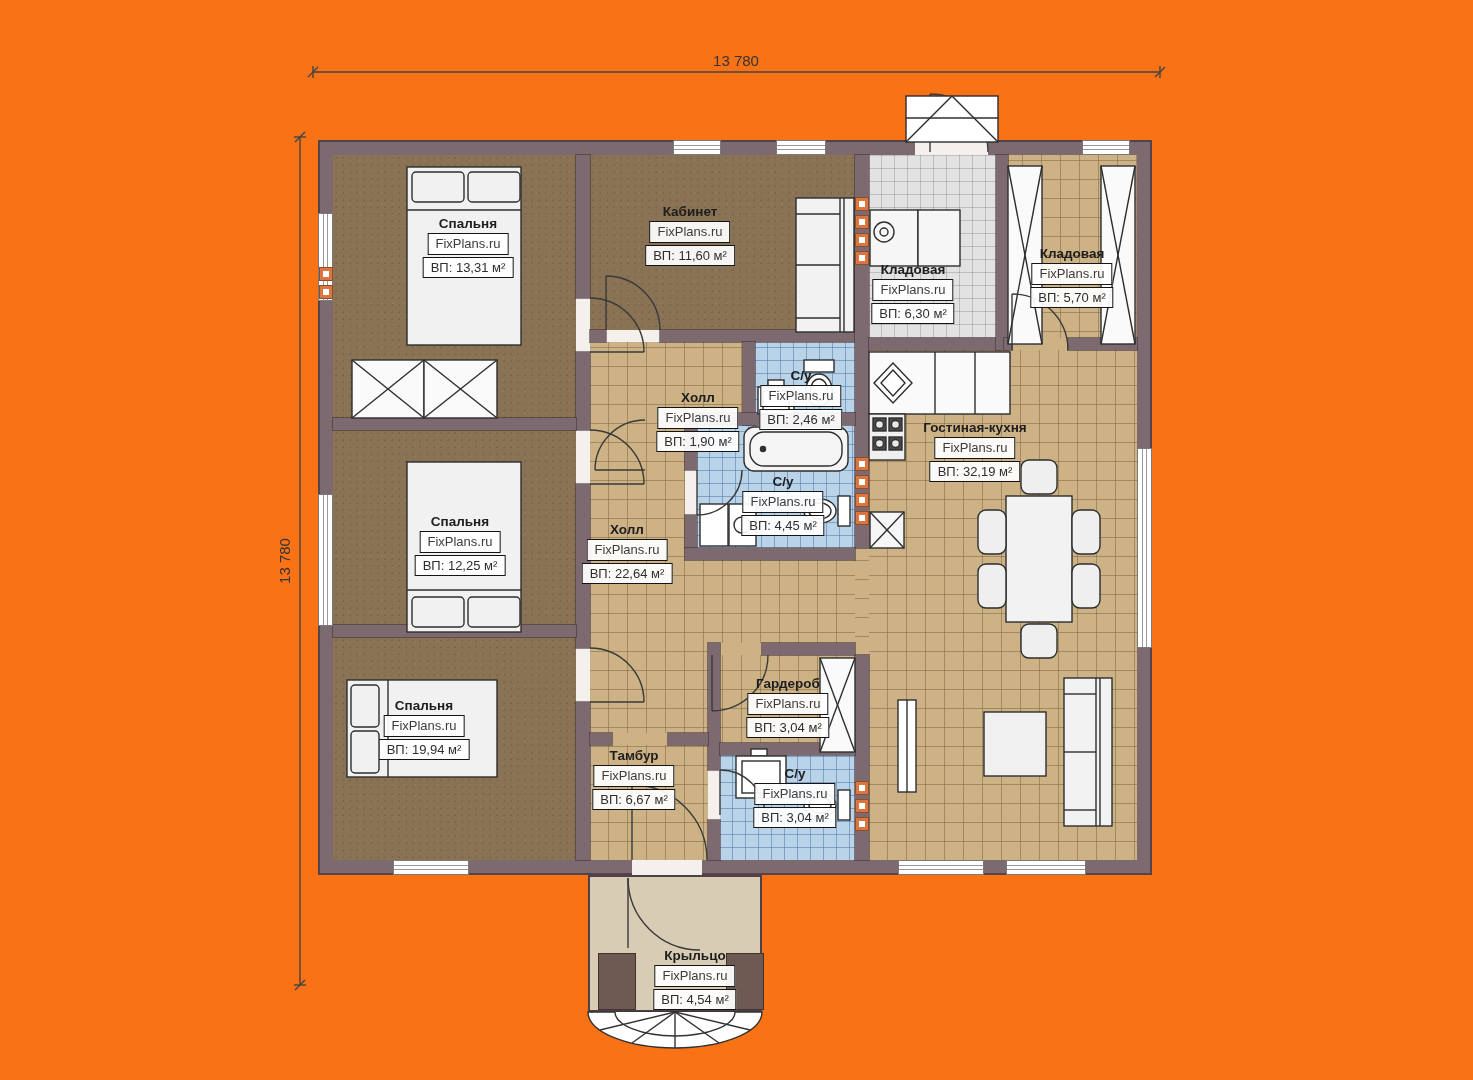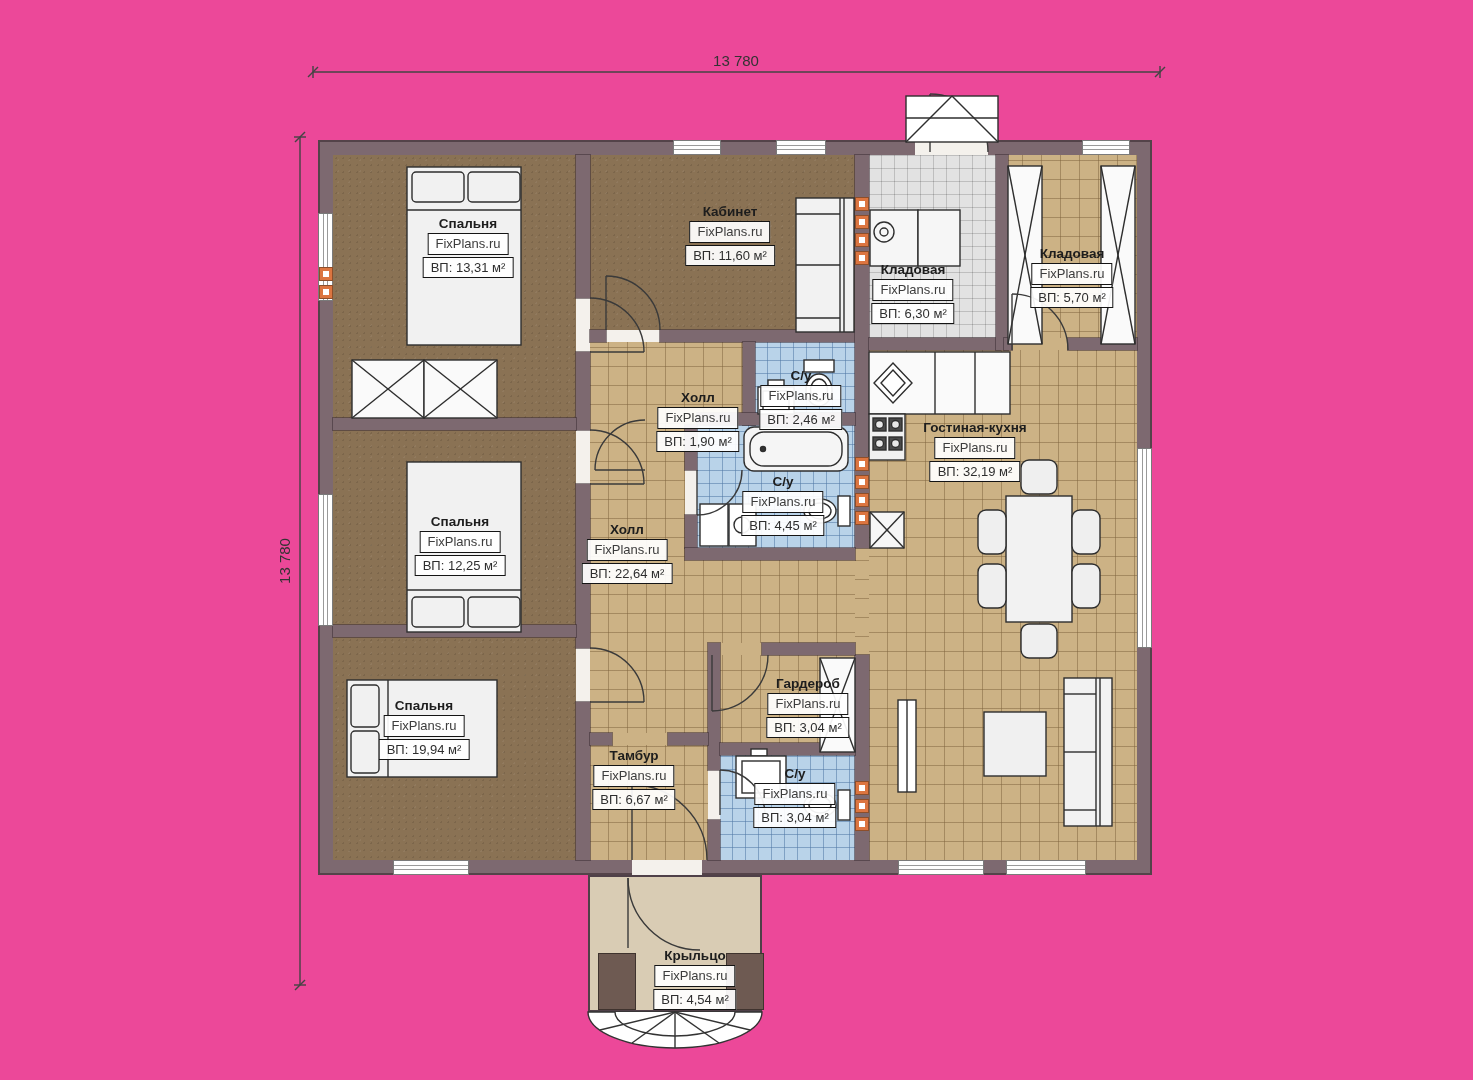--- a/index.html
+++ b/index.html
@@ -1,16 +1,16 @@
 <!DOCTYPE html>
 <html><head>
 <meta charset="utf-8">
 <style>
   html,body { margin:0; padding:0; background:#ffffff; }
-  .stage { position:relative; width:1473px; height:1080px; background:#ec4899;
+  .stage { position:relative; width:1473px; height:1080px; background:#f97316;
            font-family:"Liberation Sans", sans-serif; overflow:hidden; }
   .abs { position:absolute; }
 
   
   .base { background:#7d6970; border:2px solid #544349; box-sizing:border-box; z-index:5; }
 
   
   .floor { z-index:10; }
   .floor-wood { background-color:#8a7254;
     background-image: radial-gradient(rgba(0,0,0,.10) 1px, transparent 1px),
@@ -361,21 +361,21 @@
         <line x1="675" y1="1012" x2="750" y2="1030"></line>
       </g>
     </g>
   </svg>
 
   <div class="room-label" style="left:468px;top:216px;">
     <div class="room-name">Спальня</div>
     <div class="room-box">FixPlans.ru</div>
     <div class="room-box room-area">ВП: 13,31 м²</div>
   </div>
-  <div class="room-label" style="left:690px;top:204px;margin-left:40px;">
+  <div class="room-label" style="left:690px;top:204px;">
     <div class="room-name">Кабинет</div>
     <div class="room-box">FixPlans.ru</div>
     <div class="room-box room-area">ВП: 11,60 м²</div>
   </div>
   <div class="room-label" style="left:913px;top:262px;">
     <div class="room-name">Кладовая</div>
     <div class="room-box">FixPlans.ru</div>
     <div class="room-box room-area">ВП: 6,30 м²</div>
   </div>
   <div class="room-label" style="left:1072px;top:246px;">
@@ -411,21 +411,21 @@
   <div class="room-label" style="left:460px;top:514px;">
     <div class="room-name">Спальня</div>
     <div class="room-box">FixPlans.ru</div>
     <div class="room-box room-area">ВП: 12,25 м²</div>
   </div>
   <div class="room-label" style="left:424px;top:698px;">
     <div class="room-name">Спальня</div>
     <div class="room-box">FixPlans.ru</div>
     <div class="room-box room-area">ВП: 19,94 м²</div>
   </div>
-  <div class="room-label" style="left:788px;top:676px;margin-left:20px;">
+  <div class="room-label" style="left:788px;top:676px;">
     <div class="room-name">Гардероб</div>
     <div class="room-box">FixPlans.ru</div>
     <div class="room-box room-area">ВП: 3,04 м²</div>
   </div>
   <div class="room-label" style="left:634px;top:748px;">
     <div class="room-name">Тамбур</div>
     <div class="room-box">FixPlans.ru</div>
     <div class="room-box room-area">ВП: 6,67 м²</div>
   </div>
   <div class="room-label" style="left:795px;top:766px;">

